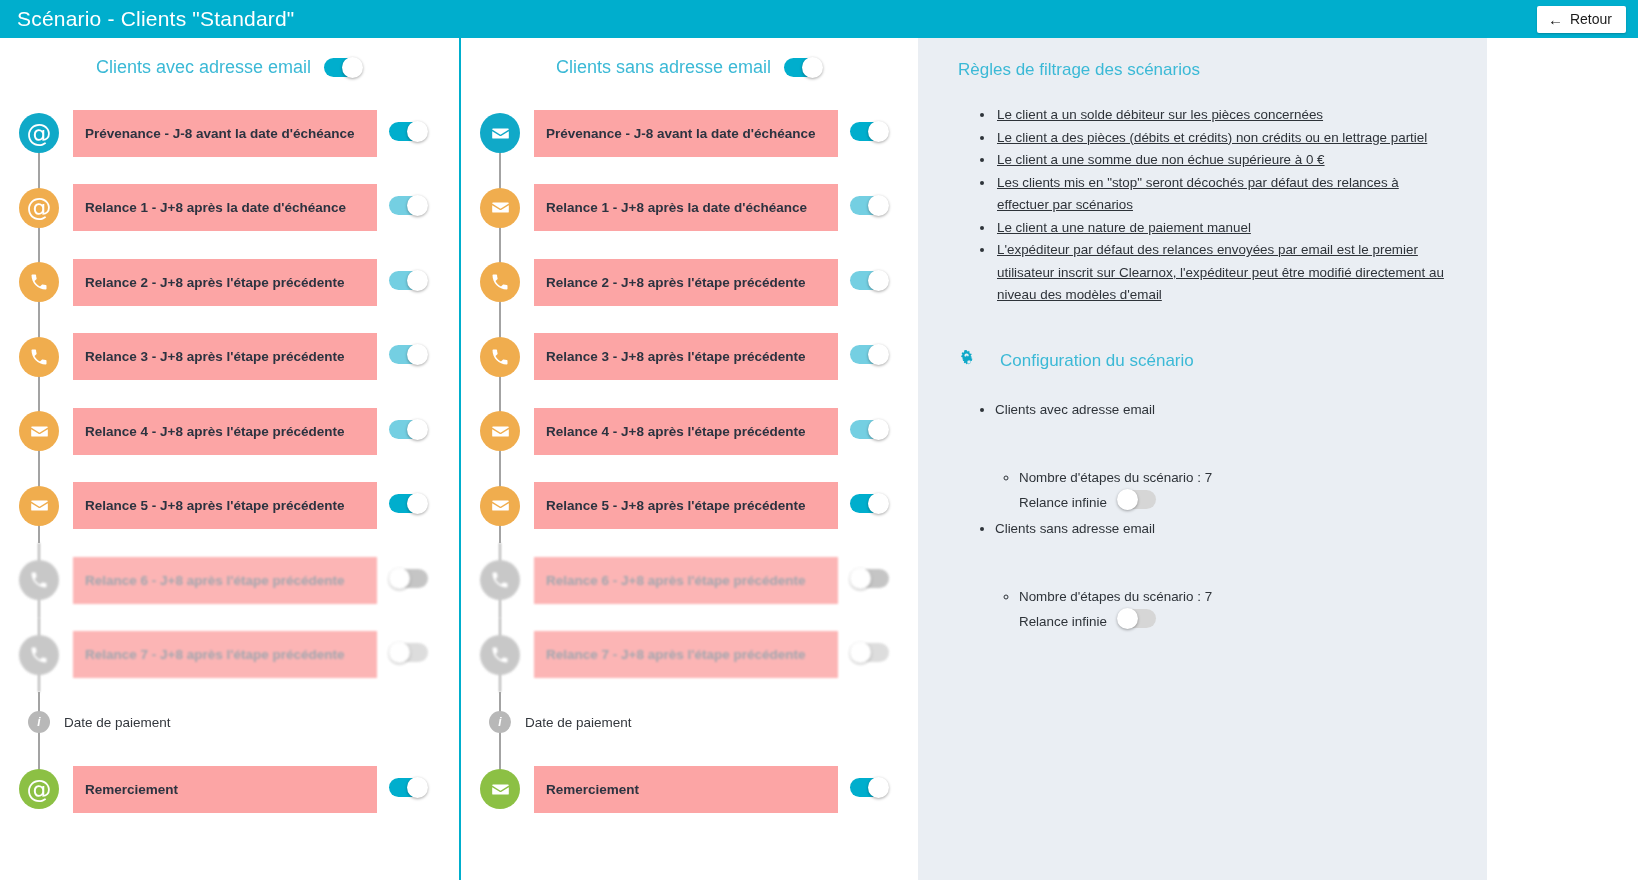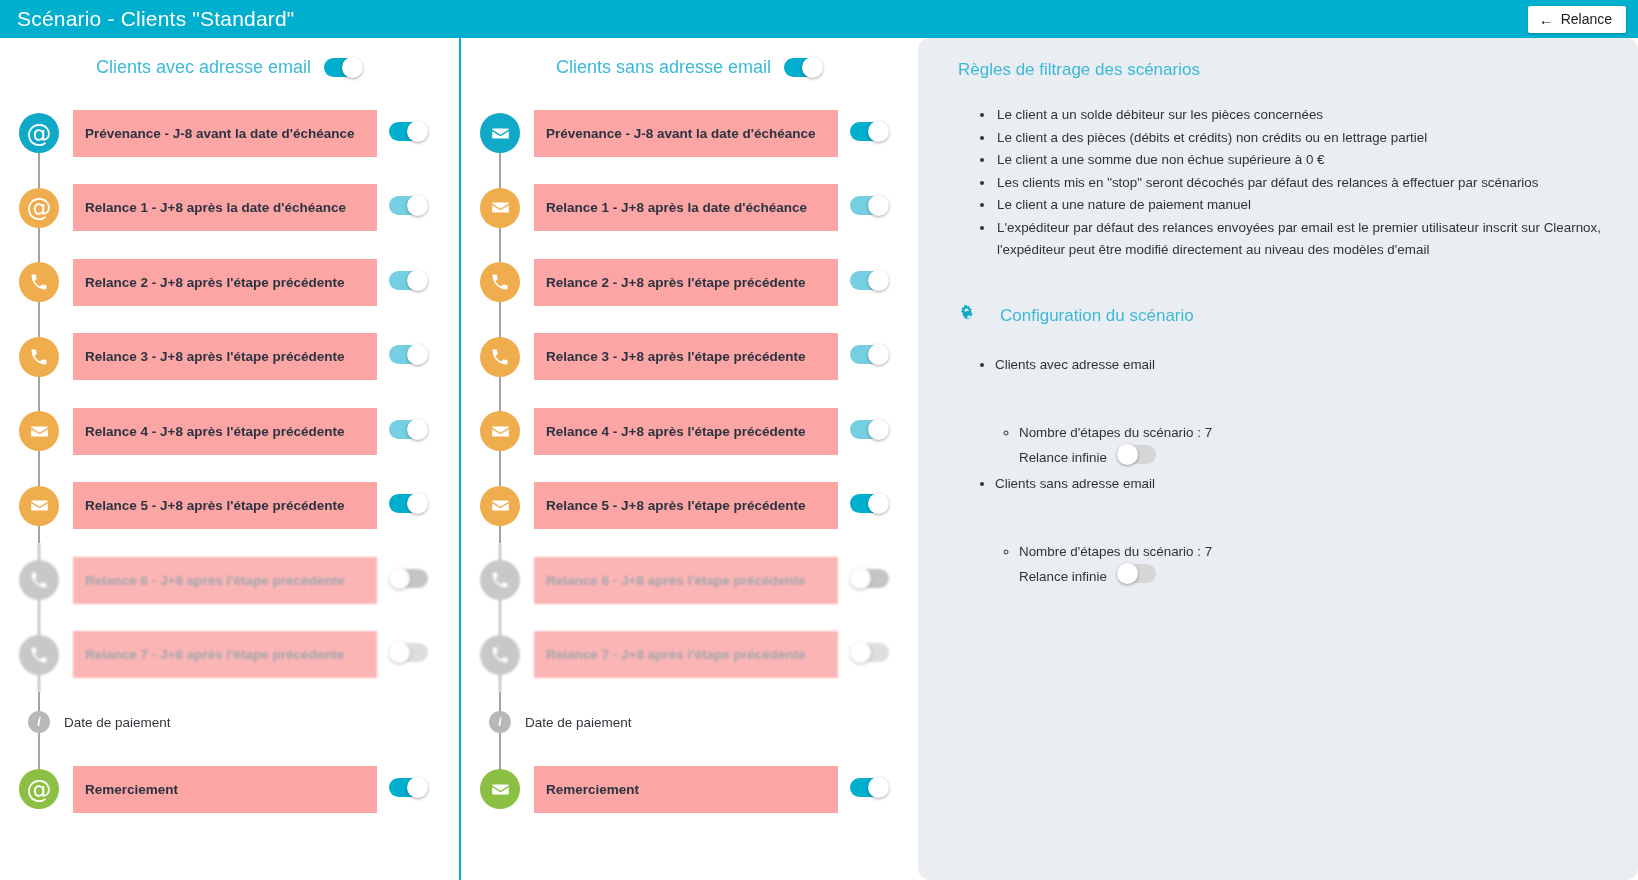--- a/index.html
+++ b/index.html
@@ -117,52 +117,52 @@
   }
   .sw.on  .track { background: #00aecd; }
   .sw.on  .knob  { right: 0; }
   .sw.on.soft .track { background: #74cfe2; }
   .sw.off .track { background: #b9b9b9; right: 0; left: auto; }
   .sw.off .knob  { left: 0; }
   .sw.off.pale .track { background: #d6d6d6; }
 
   
   .panel {
-    width: 720px; height: 842px; background: #eaeef3;
+    width: 569px; height: 842px; background: #eaeef3;
     padding: 22px 34px 0 40px;
-    border-radius: 12px;
   }
   .panel h2 {
     color: #3bb9d6; font-size: 17px; font-weight: 400; margin-bottom: 24px;
   }
   .panel h2.with-icon { display: flex; align-items: center; gap: 22px; }
   .gears { color: #0fa8c8; flex: 0 0 auto; }
   ul.rules { list-style: disc; margin-left: 37px; }
   ul.rules li {
     font-size: 13.4px; color: #2e3339; line-height: 22.5px; margin-bottom: 0;
     padding-left: 2px;
+    text-decoration: underline;
   }
   .cfg-block { margin-top: 42px; }
   ul.cfg { list-style: disc; margin-left: 37px; }
   ul.cfg > li { font-size: 13.4px; color: #2e3339; line-height: 23px; }
   ul.cfg ul { list-style: circle; margin-left: 24px; margin-top: 45px; }
   ul.cfg ul li { font-size: 13.4px; color: #2e3339; line-height: 23px; display: flex; align-items: center; }
   ul.cfg ul li.plain { display: list-item; }
   .cfg-toggle { margin-left: 10px; }
 </style>
 </head>
 <body>
 
 <div id="app">
 
   <div class="appbar">
     <div class="appbar-title">Scénario - Clients "Standard"</div>
     <button class="back-btn">
       <span class="back-arrow">←</span>
-      <span>Relance</span>
+      <span>Retour</span>
     </button>
   </div>
 
   <div class="body-wrap">
 
     <div class="columns" id="columns">
         <div class="col">
           <div class="col-head">
             <span class="col-head-label">Clients avec adresse email</span>
             <span class="sw on" role="switch">

